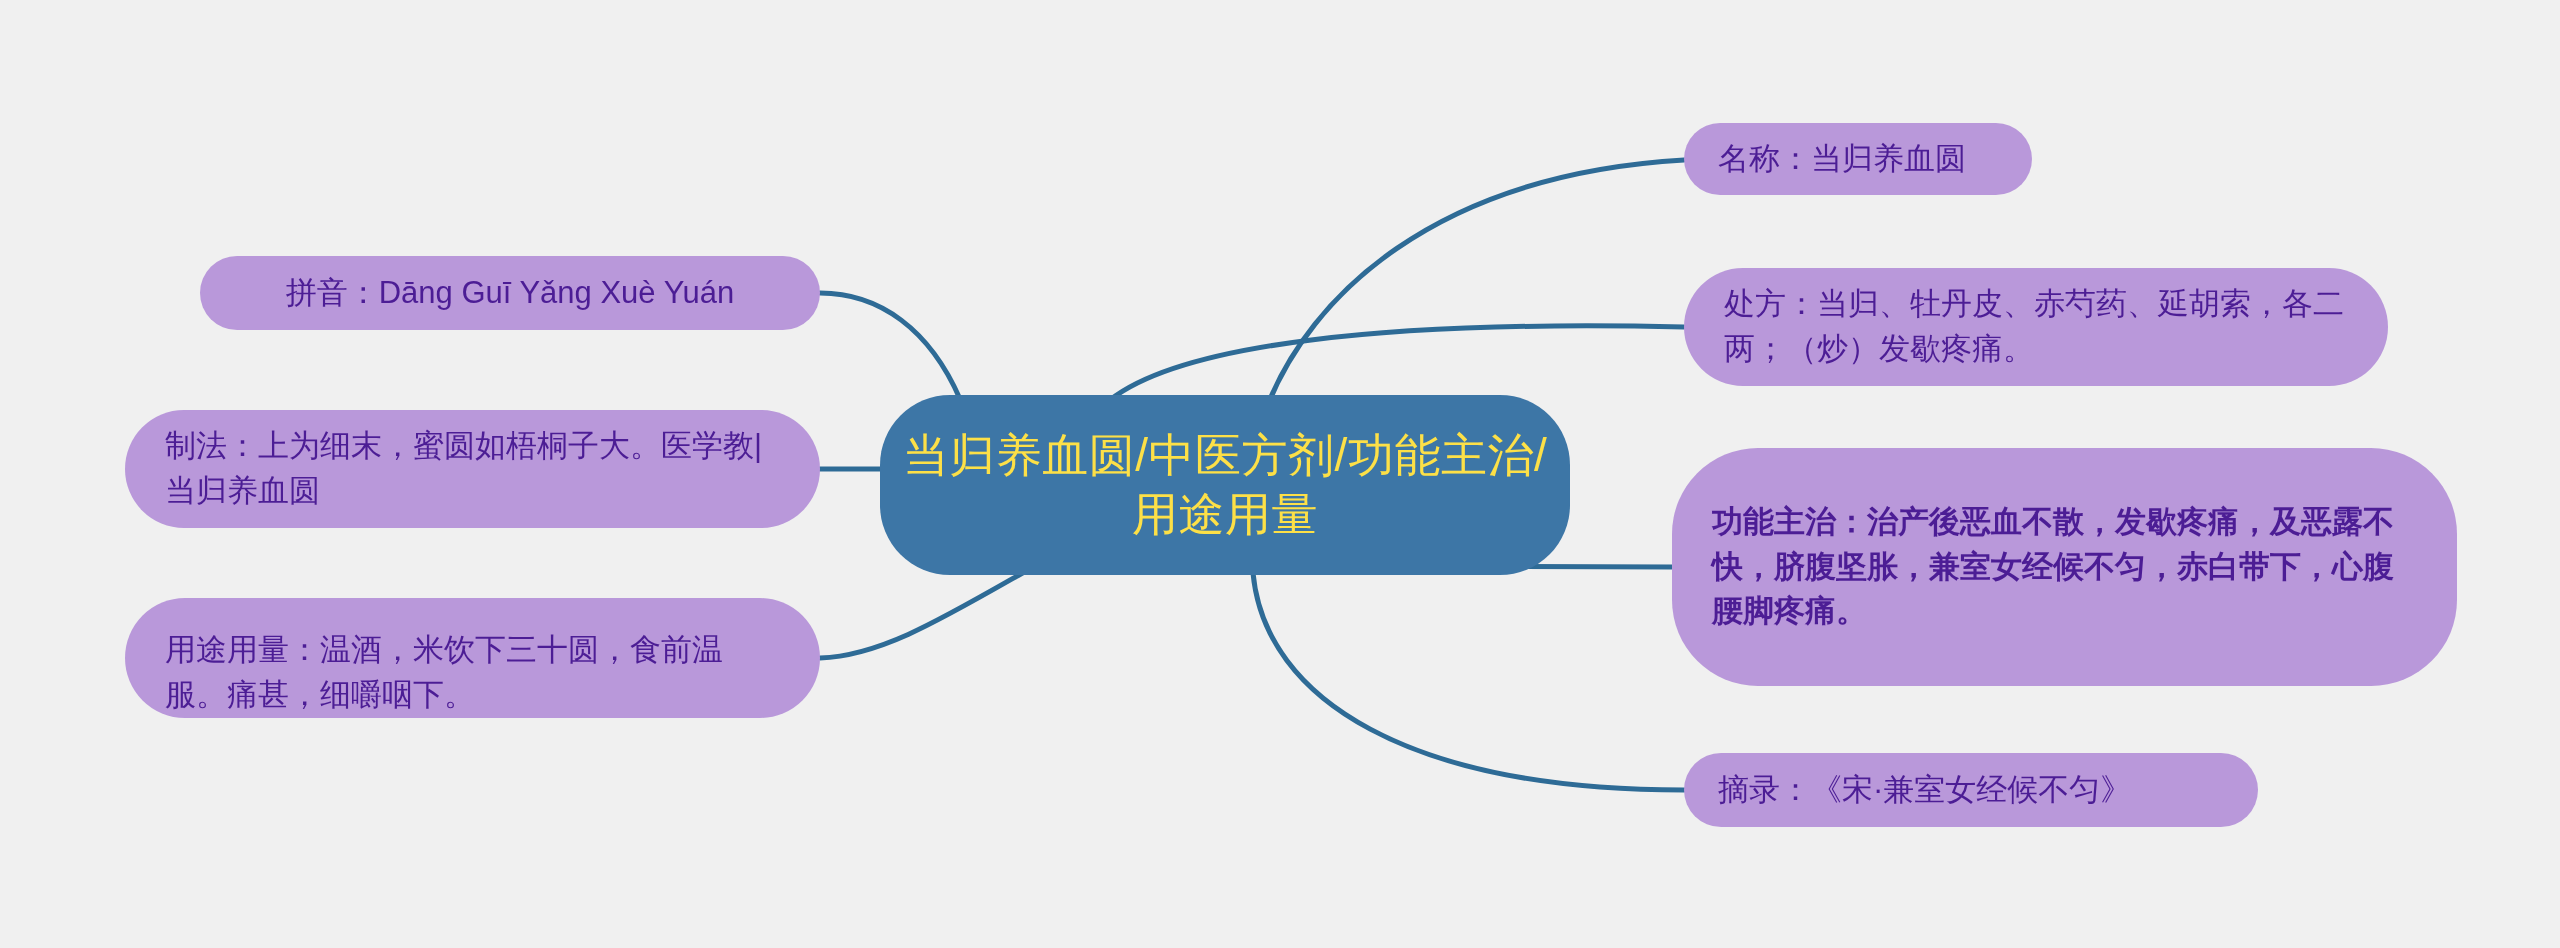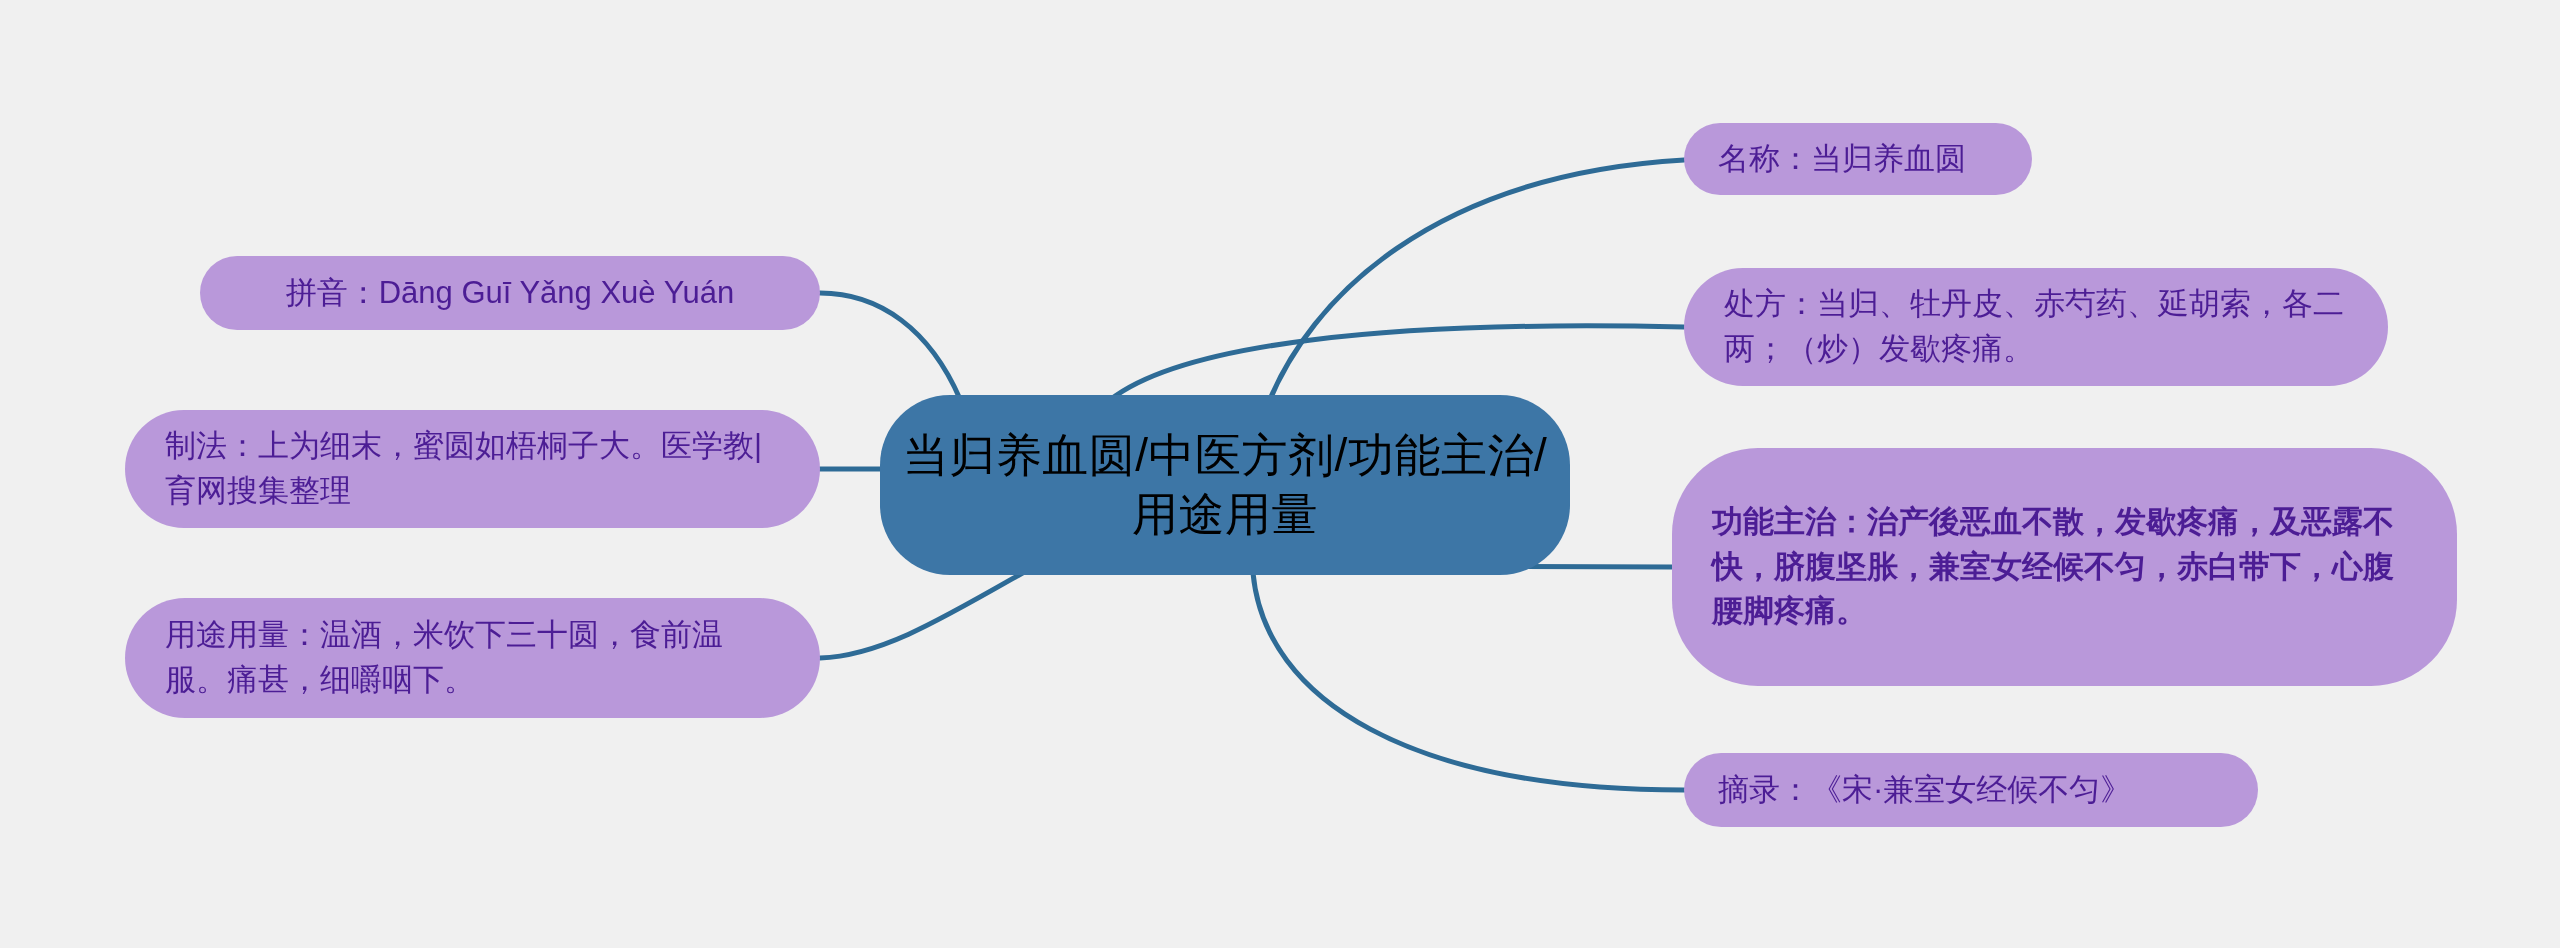--- a/index.html
+++ b/index.html
@@ -36,21 +36,21 @@
   }
   .node-text {
     display: block;
     width: 100%;
     white-space: pre-line;
   }
 
   
   .central {
     background: #3d76a6;
-    color: #000000;
+    color: #fde047;
     border-radius: 70px;
     justify-content: center;
     text-align: center;
     z-index: 3;
   }
   .central .node-text {
     font-size: 46px;
     line-height: 1.28;
     letter-spacing: 0.5px;
   }
@@ -72,21 +72,21 @@
   .pad-sm { padding: 0 34px; }
   .pad-md { padding: 0 40px; }
 
   
   #node-name      { left: 1684px; top: 123px;  width: 348px; height: 72px;  border-radius: 36px; }
   #node-pinyin    { left: 200px;  top: 256px;  width: 620px; height: 74px;  border-radius: 37px; text-align: center; }
   #node-prescription { left: 1684px; top: 268px; width: 704px; height: 118px; border-radius: 59px; }
   #node-method    { left: 125px;  top: 410px;  width: 695px; height: 118px; border-radius: 59px; }
   #node-central   { left: 880px;  top: 395px;  width: 690px; height: 180px; }
   #node-indications { left: 1672px; top: 448px; width: 785px; height: 238px; border-radius: 86px; font-weight: bold; }
-  #node-dosage    { left: 125px;  top: 598px;  width: 695px; height: 120px; border-radius: 60px; }
+  #node-dosage    { left: 125px;  top: 598px;  width: 695px; height: 120px; border-radius: 60px; align-items: flex-end; }
   #node-source    { left: 1684px; top: 753px;  width: 574px; height: 74px;  border-radius: 37px; }
 </style>
 </head>
 <body>
 
 <div id="mindmap">
 
   <svg id="edges" viewBox="0 0 2560 948" width="2560" height="948" xmlns="http://www.w3.org/2000/svg">
     <g fill="none" stroke="#2e6b96" stroke-width="5" stroke-linecap="round">
 
@@ -116,21 +116,21 @@
 
   <div class="node branch single pad-sm" id="node-pinyin">
     <span class="node-text">拼音：Dāng Guī Yǎng Xuè Yuán</span>
   </div>
 
   <div class="node branch pad-md" id="node-prescription">
     <span class="node-text">处方：当归、牡丹皮、赤芍药、延胡索，各二两；（炒）发歇疼痛。</span>
   </div>
 
   <div class="node branch pad-md" id="node-method">
-    <span class="node-text">制法：上为细末，蜜圆如梧桐子大。医学教|育网搜集整理</span>
+    <span class="node-text">制法：上为细末，蜜圆如梧桐子大。医学教|当归养血圆</span>
   </div>
 
   <div class="node branch pad-md" id="node-indications">
     <span class="node-text">功能主治：治产後恶血不散，发歇疼痛，及恶露不快，脐腹坚胀，兼室女经候不匀，赤白带下，心腹腰脚疼痛。</span>
   </div>
 
   <div class="node branch pad-md" id="node-dosage">
     <span class="node-text">用途用量：温酒，米饮下三十圆，食前温服。痛甚，细嚼咽下。</span>
   </div>
 

